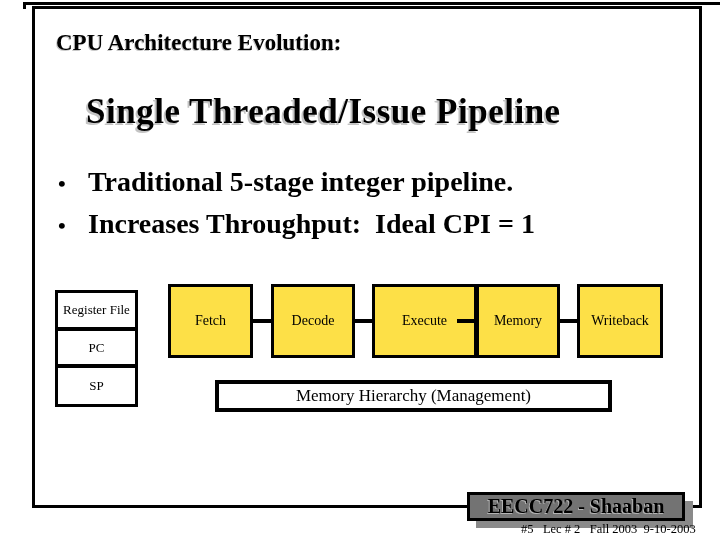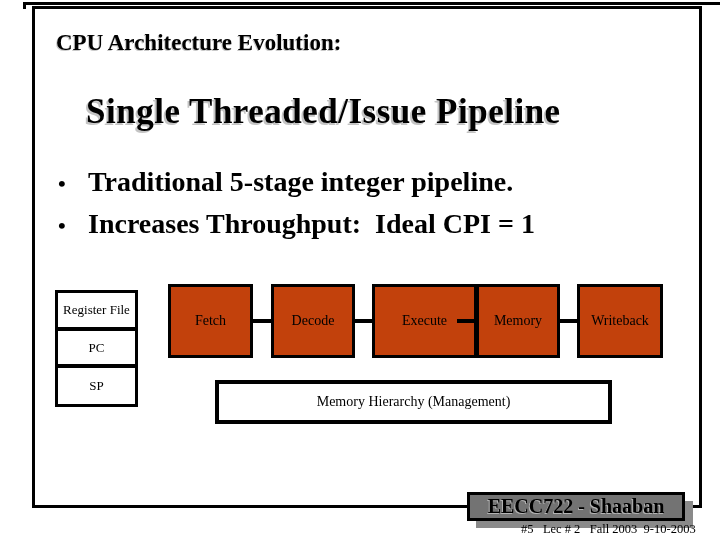--- a/index.html
+++ b/index.html
@@ -38,31 +38,31 @@
   .reg-stack{position:absolute;left:55px;top:290px;width:83px;box-sizing:border-box;}
   .reg-cell{
     box-sizing:border-box;border:3px solid #000;background:#fff;
     display:flex;align-items:center;justify-content:center;
     font-size:13px;margin-top:-2px;
   }
   .reg-cell:first-child{margin-top:0;}
 
   .stage-box{
     position:absolute;top:284px;height:74px;box-sizing:border-box;
-    border:3px solid #000;background:#c2410c;
+    border:3px solid #000;background:#fde047;
     display:flex;align-items:center;justify-content:center;
     font-size:14px;
   }
   .connector{position:absolute;top:319px;height:4px;background:#000;}
 
   .mem-box{
-    position:absolute;left:215px;top:380px;width:397px;height:44px;box-sizing:border-box;
+    position:absolute;left:215px;top:380px;width:397px;height:32px;box-sizing:border-box;
     border:4px solid #000;background:#fff;
     display:flex;align-items:center;justify-content:center;
-    font-size:14px;
+    font-size:17px;
   }
 
   
   .footer-shadow{position:absolute;left:476px;top:501px;width:217px;height:27px;background:#8a8a8a;}
   .footer-box{
     position:absolute;left:467px;top:492px;width:218px;height:29px;box-sizing:border-box;
     border:3px solid #000;background:#737373;
     display:flex;align-items:center;justify-content:center;
     font-size:20px;font-weight:bold;
     text-shadow:-1px 1px 0 #b4b4b4;

